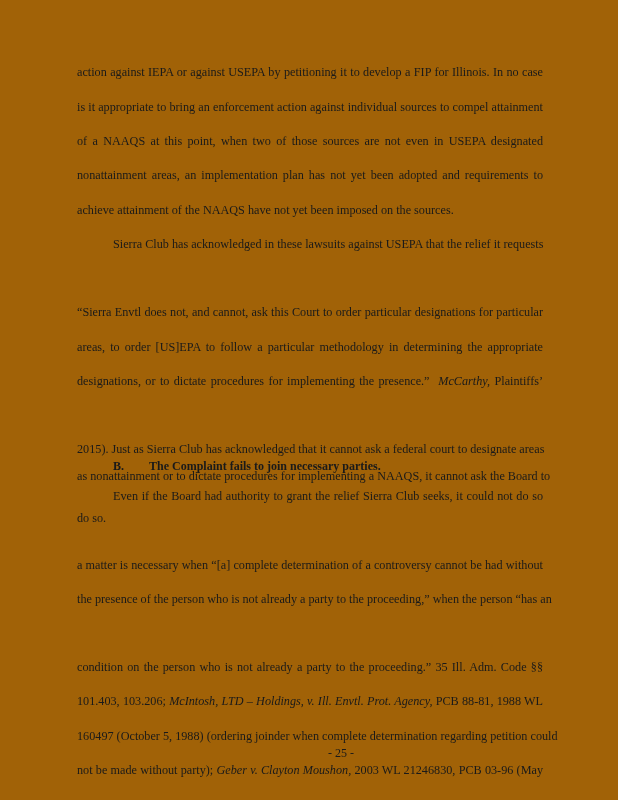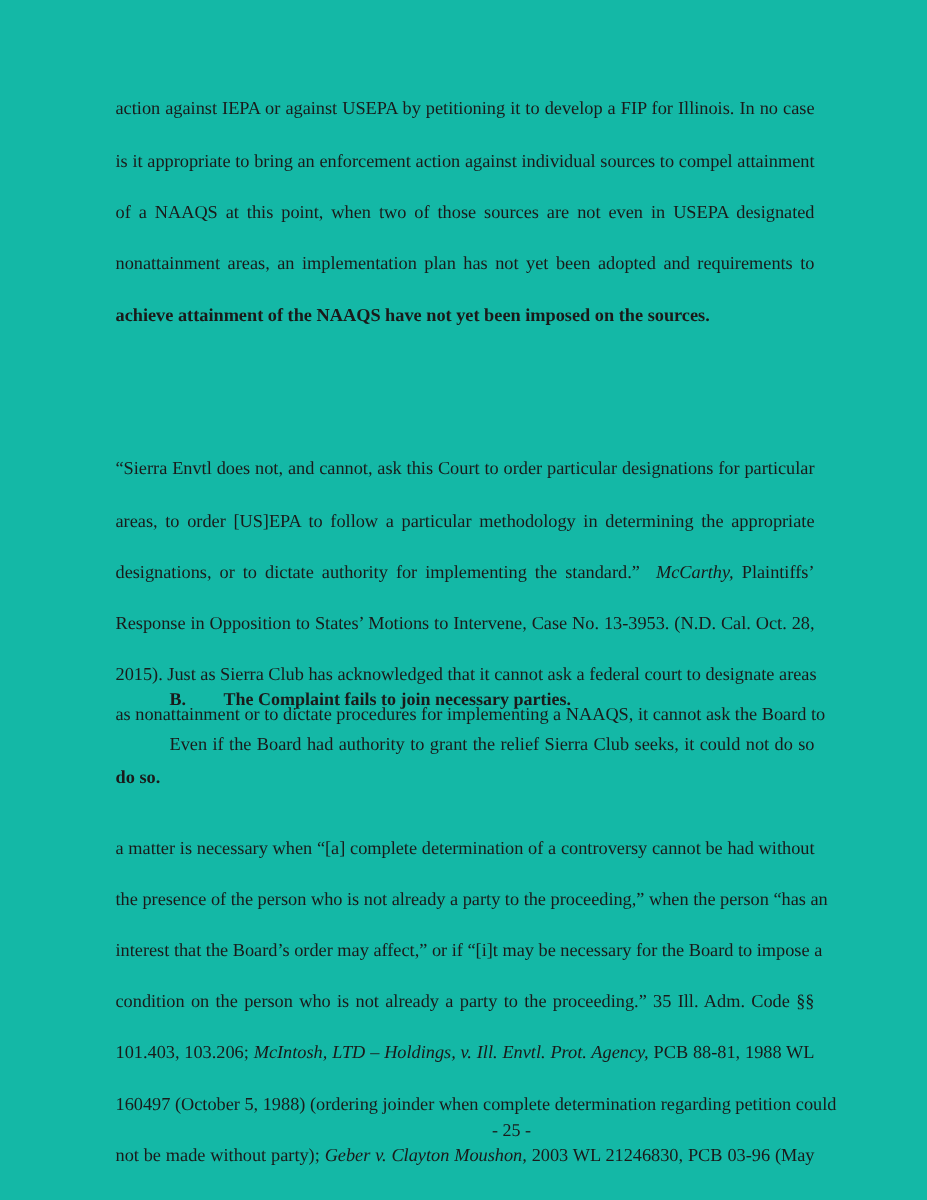--- a/index.html
+++ b/index.html
@@ -1,27 +1,27 @@
 <!DOCTYPE html>
 <html><head>
 <meta charset="utf-8">
 <style>
   html, body { margin: 0; padding: 0; background: #ffffff; }
   body { width: 618px; height: 800px; position: relative; overflow: hidden; }
   .page {
-    position: absolute; left: 0; top: 0; width: 618px; height: 800px; background: #14b8a6;
+    position: absolute; left: 0; top: 0; width: 618px; height: 800px; background: #a16207;
     font-family: "Liberation Serif", "DejaVu Serif", serif;
     color: #1a1a1a;
   }
   .line {
     position: absolute; left: 77px; width: 466px;
     font-size: 12.2px; line-height: 14px; white-space: nowrap;
     text-align: justify; text-align-last: justify;
   }
-  .line.last { text-align-last: left; font-weight: bold; }
+  .line.last { text-align-last: left; }
   .line.indent { left: 113px; width: 430px; }
   .heading {
     position: absolute; left: 113px; font-size: 12px; line-height: 14px;
     font-weight: bold; white-space: nowrap;
   }
   .heading .num { display: inline-block; width: 36px; }
   .pagenum {
     position: absolute; left: 0; width: 618px; top: 746px; text-align: center;
     font-size: 12px; line-height: 14px; margin-left: 32px;
   }
@@ -31,35 +31,34 @@
 <body>
 
 <div class="page">
 
   <div class="line" style="top:65px">action against IEPA or against USEPA by petitioning it to develop a FIP for Illinois.  In no case</div>
   <div class="line" style="top:100px">is it appropriate to bring an enforcement action against individual sources to compel attainment</div>
   <div class="line" style="top:168px">nonattainment areas, an implementation plan has not yet been adopted and requirements to</div>
   <div class="line" style="top:134px">of a NAAQS at this point, when two of those sources are not even in USEPA designated</div>
   <div class="line last" style="top:203px">achieve attainment of the NAAQS have not yet been imposed on the sources.</div>
 
+  <div class="line indent" style="top:237px">Sierra Club has acknowledged in these lawsuits against USEPA that the relief it requests</div>
   <div class="line" style="top:305px">“Sierra Envtl does not, and cannot, ask this Court to order particular designations for particular</div>
   <div class="line" style="top:340px">areas, to order [US]EPA to follow a particular methodology in determining the appropriate</div>
-  <div class="line" style="top:374px"><span>designations, or to dictate authority for implementing the standard.”</span>&nbsp;&nbsp;<i>McCarthy,</i><span> Plaintiffs’</span></div>
-  <div class="line" style="top:408px">Response in Opposition to States’ Motions to Intervene, Case No. 13-3953. (N.D. Cal. Oct. 28,</div>
+  <div class="line" style="top:374px"><span>designations, or to dictate procedures for implementing the presence.”</span>&nbsp;&nbsp;<i>McCarthy,</i><span> Plaintiffs’</span></div>
   <div class="line" style="top:442px">2015).  Just as Sierra Club has acknowledged that it cannot ask a federal court to designate areas</div>
   <div class="line" style="top:469px">as nonattainment or to dictate procedures for implementing a NAAQS, it cannot ask the Board to</div>
   <div class="line last" style="top:511px">do so.</div>
 
   <div class="heading" style="top:459px">
     <span class="num">B.</span><span>The Complaint fails to join necessary parties.</span>
   </div>
 
   <div class="line indent" style="top:489px">Even if the Board had authority to grant the relief Sierra Club seeks, it could not do so</div>
   <div class="line" style="top:558px">a matter is necessary when “[a] complete determination of a controversy cannot be had without</div>
   <div class="line" style="top:592px">the presence of the person who is not already a party to the proceeding,” when the person “has an</div>
-  <div class="line" style="top:626px">interest that the Board’s order may affect,” or if “[i]t may be necessary for the Board to impose a</div>
   <div class="line" style="top:660px">condition on the person who is not already a party to the proceeding.”  35 Ill. Adm. Code §§</div>
   <div class="line" style="top:694px"><span>101.403, 103.206; </span><i>McIntosh, LTD – Holdings, v. Ill. Envtl. Prot. Agency,</i><span> PCB 88-81, 1988 WL</span></div>
   <div class="line" style="top:729px">160497 (October 5, 1988) (ordering joinder when complete determination regarding petition could</div>
   <div class="line" style="top:763px"><span>not be made without party);</span>&nbsp;<i>Geber v. Clayton Moushon,</i><span> 2003 WL 21246830, PCB 03-96 (May</span></div>
 
   <div class="pagenum">- 25 -</div>
 </div>
 
 </body></html>

